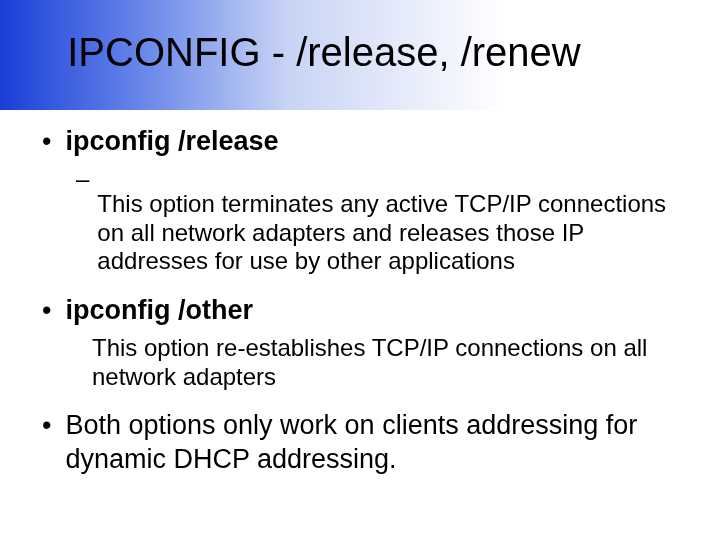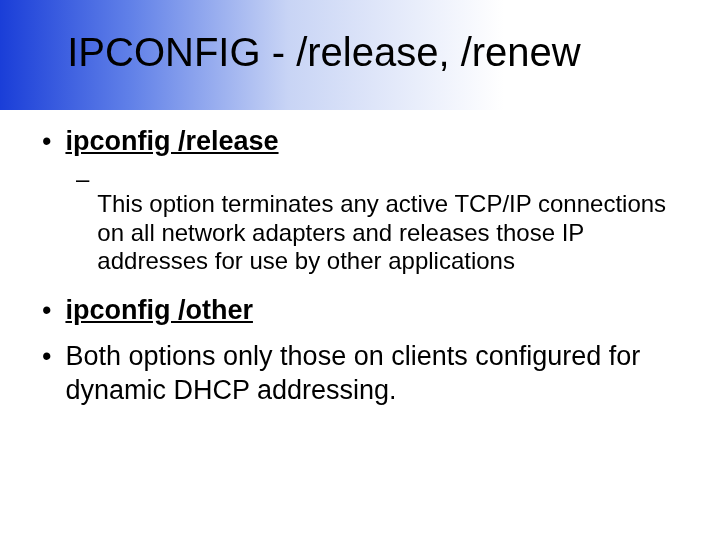--- a/index.html
+++ b/index.html
@@ -40,21 +40,21 @@
     font-size: 27px;
     line-height: 1.25;
     margin-bottom: 6px;
     display: flex;
   }
   .bullet-top .dot {
     margin-right: 14px;
     font-size: 27px;
   }
   .bullet-top .txt { flex: 1; }
-  .bullet-top.bold .txt { font-weight: bold; text-decoration: underline; }
+  .bullet-top.bold .txt { font-weight: bold; }
   .sub {
     font-size: 24px;
     line-height: 1.2;
     margin-left: 34px;
     margin-bottom: 12px;
     display: flex;
   }
   .sub .dash {
     margin-right: 8px;
   }
@@ -88,21 +88,24 @@
     <span class="dash">–</span>
     <span class="txt">This option terminates any active TCP/IP connections on all network adapters and releases those IP addresses for use by other applications</span>
   </div>
 
   <div class="gap"></div>
 
   <div class="bullet-top bold">
     <span class="dot">•</span>
     <span class="txt">ipconfig /other</span>
   </div>
+  <div class="sub-nodash">
+    <span class="pad">This option re-establishes TCP/IP connections on all network adapters</span>
+  </div>
 
   <div class="gap"></div>
 
   <div class="bullet-top">
     <span class="dot">•</span>
-    <span class="txt">Both options only those on clients configured for dynamic DHCP addressing.</span>
+    <span class="txt">Both options only work on clients addressing for dynamic DHCP addressing.</span>
   </div>
 
 </div>
 
 </body></html>

